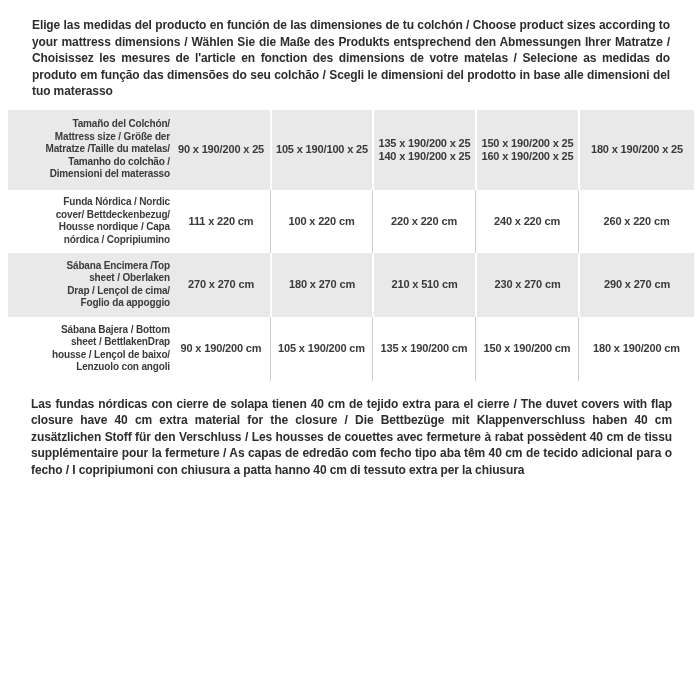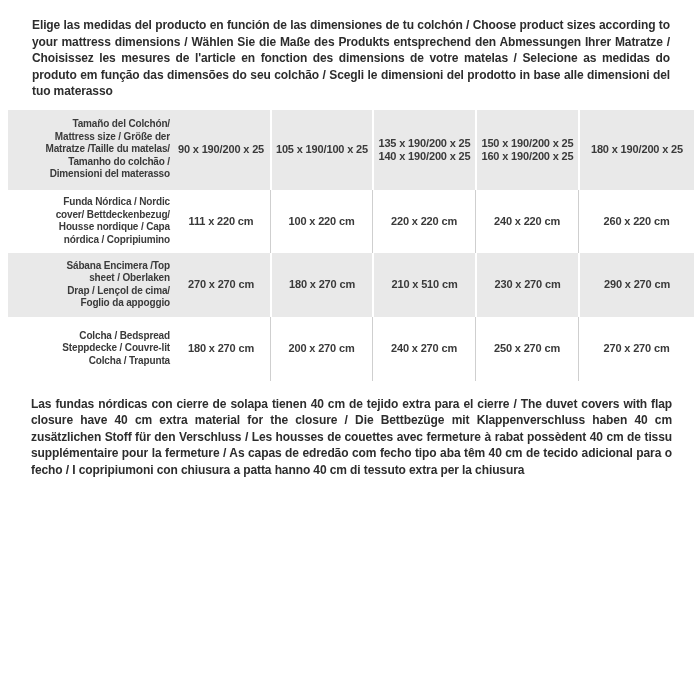--- a/index.html
+++ b/index.html
@@ -114,27 +114,28 @@
 sheet / Oberlaken
 Drap / Lençol de cima/
 Foglio da appoggio</td>
         <td class="val">270 x 270 cm</td>
         <td class="val v">180 x 270 cm</td>
         <td class="val v">210 x 510 cm</td>
         <td class="val v">230 x 270 cm</td>
         <td class="val v">290 x 270 cm</td>
       </tr>
       <tr>
-        <td class="lbl">Colcha / Bedspread
-Steppdecke / Couvre-lit
-Colcha / Trapunta</td>
-        <td class="val">180 x 270 cm</td>
-        <td class="val v">200 x 270 cm</td>
-        <td class="val v">240 x 270 cm</td>
-        <td class="val v">250 x 270 cm</td>
-        <td class="val v">270 x 270 cm</td>
+        <td class="lbl">Sábana Bajera / Bottom
+sheet / BettlakenDrap
+housse / Lençol de baixo/
+Lenzuolo con angoli</td>
+        <td class="val">90 x 190/200 cm</td>
+        <td class="val v">105 x 190/200 cm</td>
+        <td class="val v">135 x 190/200 cm</td>
+        <td class="val v">150 x 190/200 cm</td>
+        <td class="val v">180 x 190/200 cm</td>
       </tr>
     </tbody>
   </table>
 
   <p class="note outro">Las fundas nórdicas con cierre de solapa tienen 40 cm de tejido extra para el cierre  / The duvet covers with flap closure have 40 cm extra material for the closure / Die Bettbezüge mit Klappenverschluss haben 40 cm zusätzlichen Stoff für den Verschluss / Les housses de couettes avec fermeture à rabat possèdent 40 cm de tissu supplémentaire pour la fermeture / As capas de edredão com fecho tipo aba têm 40 cm de tecido adicional para o fecho / I copripiumoni con chiusura a patta hanno 40 cm di tessuto extra per la chiusura</p>
 
 </div>
 
 </body></html>

